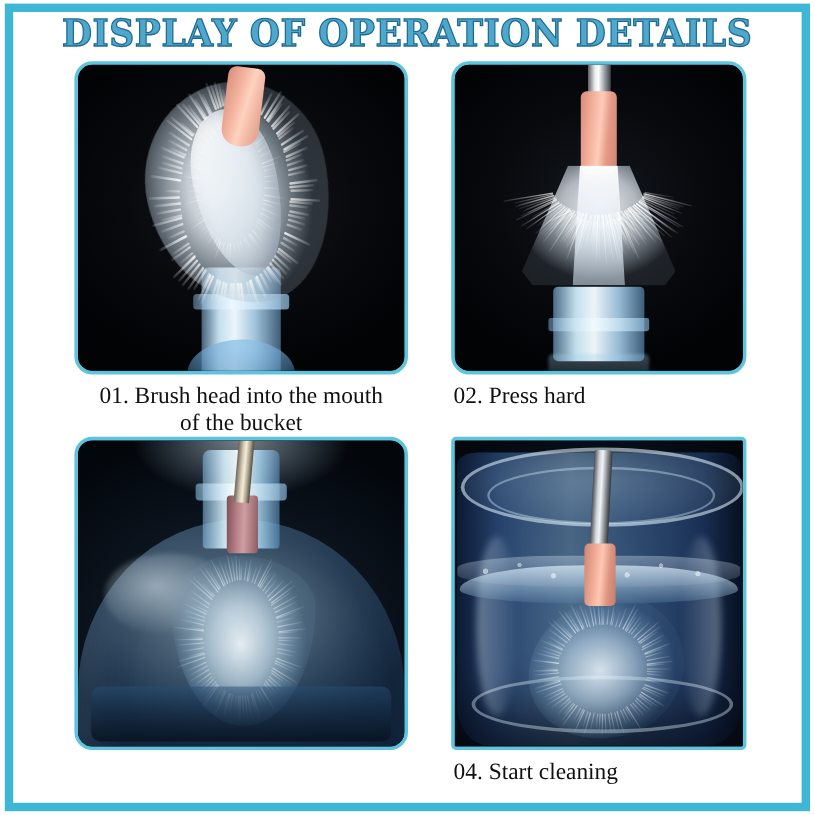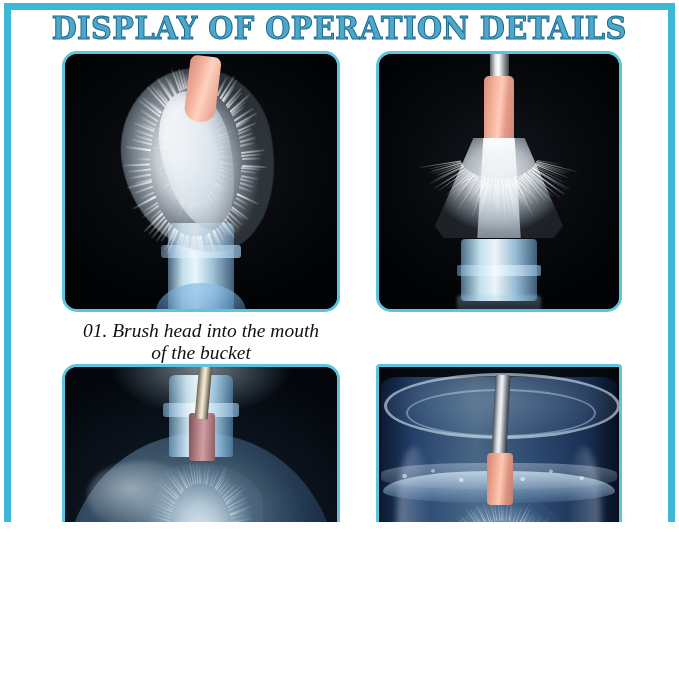--- a/index.html
+++ b/index.html
@@ -3,21 +3,21 @@
 <meta charset="utf-8">
 <style>
   html, body {
     margin: 0;
     padding: 0;
     background: #ffffff;
   }
   #page {
     position: relative;
     width: 679px;
-    height: 522px;
+    height: 679px;
     background: #ffffff;
     box-sizing: border-box;
     overflow: hidden;
     font-family: "Liberation Serif", "DejaVu Serif", serif;
   }
   
   .outer-frame {
     position: absolute;
     left: 4px;
     top: 3px;
@@ -55,21 +55,20 @@
   
   .grid {
     position: absolute;
     left: 0;
     top: 0;
     width: 679px;
     height: 679px;
   }
   .cell {
     position: absolute;
-    font-style: italic;
   }
   .cell.c1 { left: 62px;  top: 51px;  width: 278px; }
   .cell.c2 { left: 376px; top: 51px;  width: 246px; }
   .cell.c3 { left: 62px;  top: 364px; width: 278px; }
   .cell.c4 { left: 376px; top: 364px; width: 246px; }
 
   .photo {
     position: relative;
     width: 100%;
     height: 261px;
@@ -916,20 +915,21 @@
                 <i style="left:31.9%;top:36.9%;width:21.6px;height:1.1px;opacity:0.42;transform:rotate(154.6deg);transform-origin:0 50%;"></i>
                 <i style="left:31.7%;top:36.5%;width:18.1px;height:1.1px;opacity:0.36;transform:rotate(156.2deg);transform-origin:0 50%;"></i>
                 <i style="left:31.3%;top:35.8%;width:19.3px;height:1.1px;opacity:0.38;transform:rotate(158.9deg);transform-origin:0 50%;"></i>
                 <i style="left:31.1%;top:35.2%;width:17.4px;height:1.1px;opacity:0.35;transform:rotate(160.9deg);transform-origin:0 50%;"></i>
               </div>
           </div>
           <div class="p2-neck"></div>
           <div class="p2-reflect"></div>
         </div>
       </div>
+      <div class="caption left">02.  Press hard</div>
     </div>
 
     <div class="cell c3">
       <div class="photo">
         <div class="photo-inner">
           <div class="p3-bg"></div>
           <div class="p3-body">
             <div class="p3-shoulder-hl"></div>
           </div>
           <div class="p3-brush">
@@ -1152,16 +1152,17 @@
                 <i style="left:20.1%;top:52.7%;width:20.8px;height:1.3px;opacity:0.53;transform:rotate(175.2deg);transform-origin:0 50%;"></i>
                 <i style="left:20.0%;top:50.5%;width:21.4px;height:1.3px;opacity:0.54;transform:rotate(179.2deg);transform-origin:0 50%;"></i>
               </div>
           </div>
           <div class="p4-water"></div>
           <div class="p4-foam"></div>
           <div class="p4-rod"></div>
           <div class="p4-grip"></div>
         </div>
       </div>
+      <div class="caption left">04. Start cleaning</div>
     </div>
 
   </div>
 </div>
 
 </body></html>

